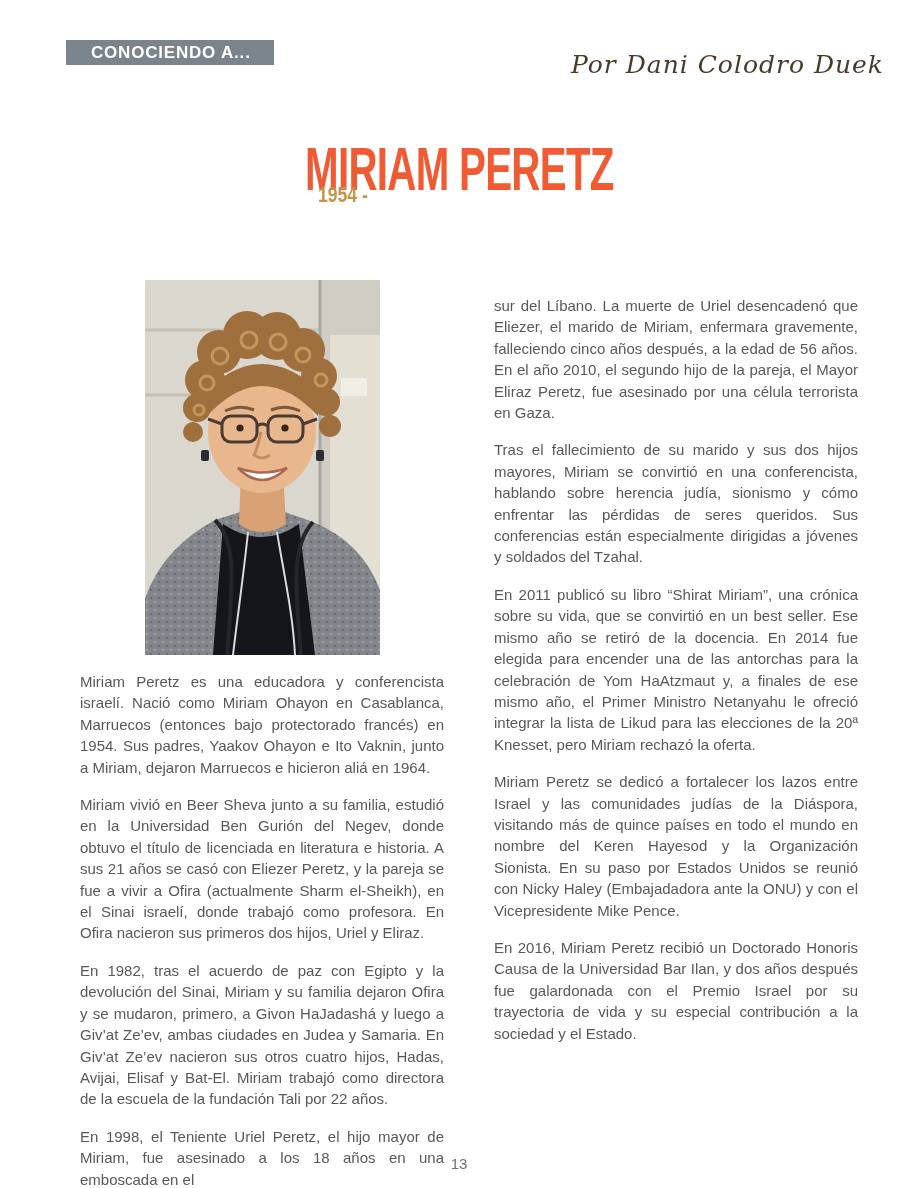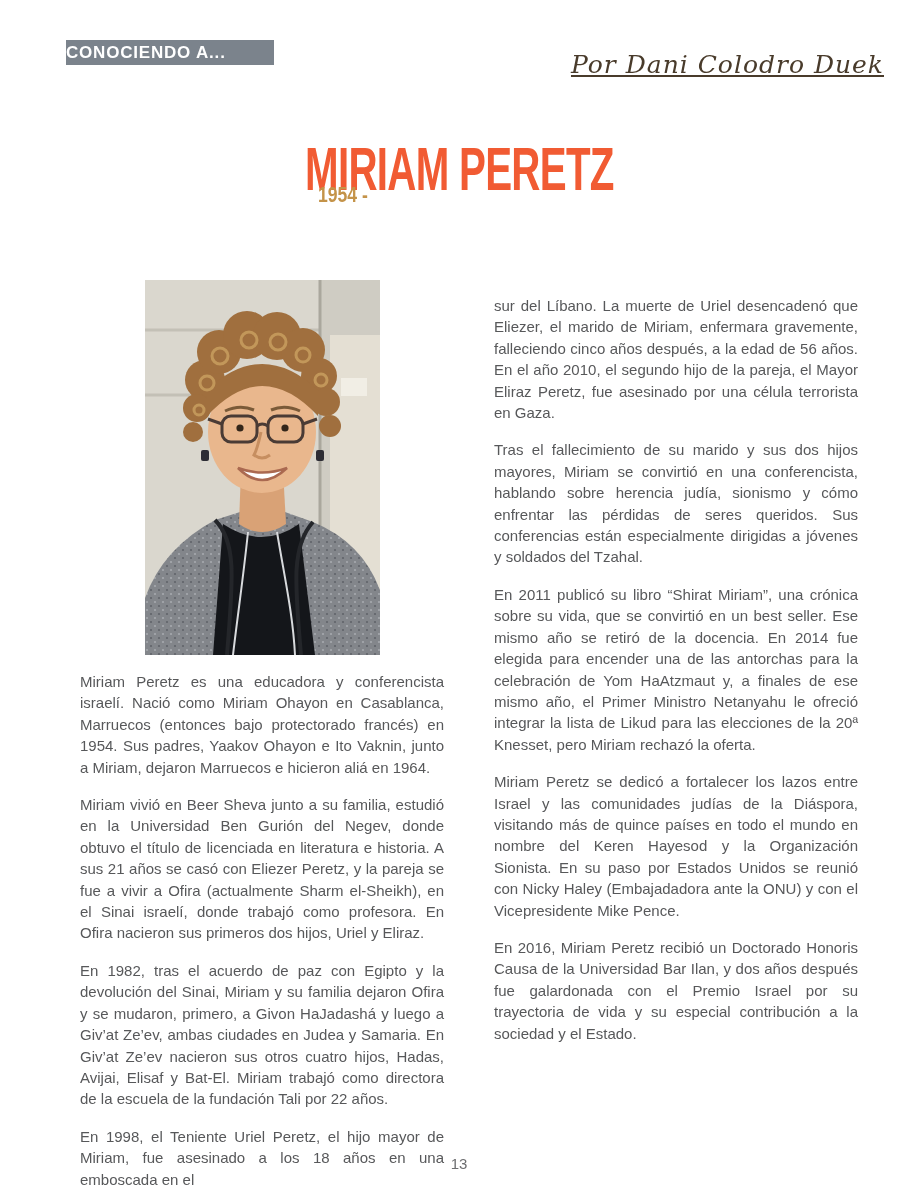--- a/index.html
+++ b/index.html
@@ -8,28 +8,27 @@
     width:918px;height:1188px;
     background:#ffffff;
     font-family:"Liberation Sans",sans-serif;
     overflow:hidden;
   }
   .kicker{
     position:absolute;left:66px;top:40px;
     width:208px;height:25px;box-sizing:border-box;
     background:#7b838c;color:#ffffff;
     font-weight:800;font-size:17px;letter-spacing:0.8px;
-    line-height:25px;padding-left:0;
+    line-height:25px;padding-left:25px;
   }
   .byline{
     position:absolute;right:34px;top:50px;
     font-family:"DejaVu Serif",serif;font-style:italic;
     font-size:25px;color:#493b2b;letter-spacing:1px;
     white-space:nowrap;
-    text-decoration:underline;
   }
   .title{
     position:absolute;left:0;top:136px;width:100%;
     text-align:center;margin:0;
   }
   .title-inner{
     display:inline-block;
     font-size:56px;font-weight:900;color:#f15b33;
     letter-spacing:-1px;white-space:nowrap;
     transform:scale(0.72,1.08);

